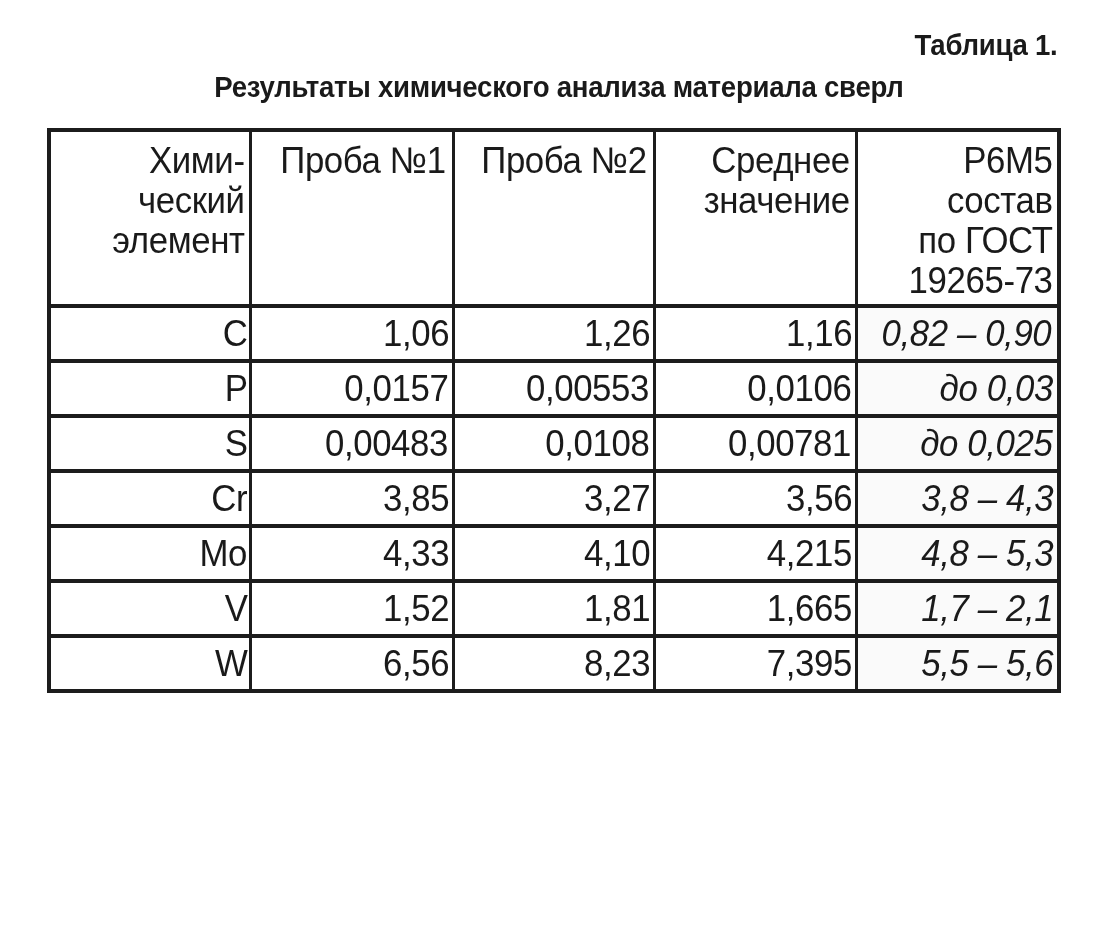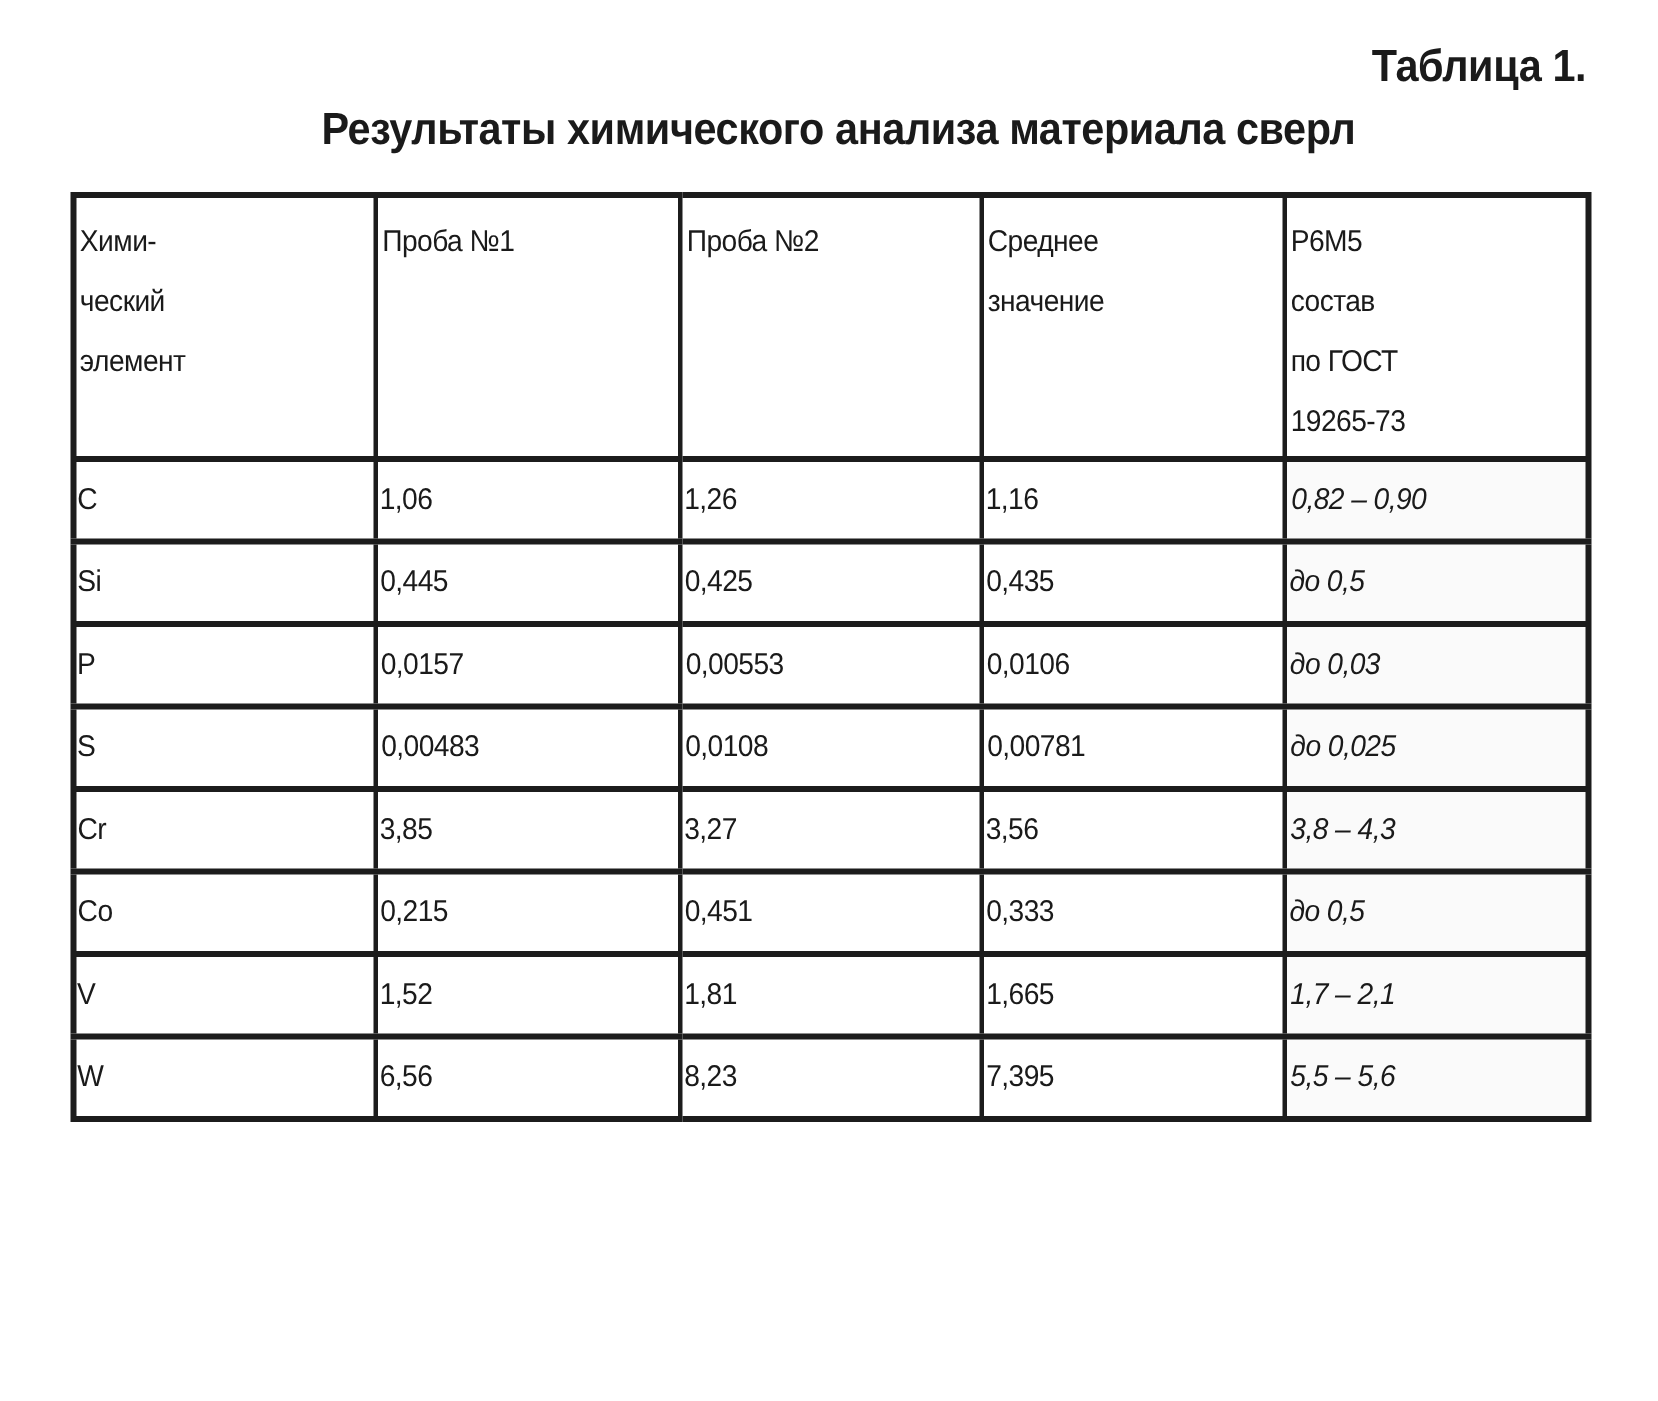--- a/index.html
+++ b/index.html
@@ -51,23 +51,23 @@
     table.analysis col.c1 { width: 203px; }
     table.analysis col.c2 { width: 201px; }
     table.analysis col.c3 { width: 202px; }
     table.analysis col.c4 { width: 203px; }
     table.analysis th,
     table.analysis td {
       border-left: 3px solid #1c1c1c;
       border-right: 3px solid #1c1c1c;
       border-top: 4px solid #1c1c1c;
       border-bottom: 4px solid #1c1c1c;
-      text-align: left;
+      text-align: right;
       font-weight: normal;
-      font-size: 20px;
+      font-size: 37px;
       padding: 0;
       letter-spacing: -0.4px;
     }
     table.analysis thead th {
       height: 176px;
       vertical-align: top;
       line-height: 40px;
       padding-top: 9px;
       box-sizing: border-box;
     }
@@ -117,27 +117,20 @@
   </thead>
   <tbody>
     <tr>
       <td><span class="cell-text">C</span></td>
       <td><span class="cell-text">1,06</span></td>
       <td><span class="cell-text">1,26</span></td>
       <td><span class="cell-text">1,16</span></td>
       <td class="gost"><span class="cell-text">0,82 – 0,90</span></td>
     </tr>
     <tr>
-      <td><span class="cell-text">Si</span></td>
-      <td><span class="cell-text">0,445</span></td>
-      <td><span class="cell-text">0,425</span></td>
-      <td><span class="cell-text">0,435</span></td>
-      <td class="gost"><span class="cell-text">до 0,5</span></td>
-    </tr>
-    <tr>
       <td><span class="cell-text">P</span></td>
       <td><span class="cell-text">0,0157</span></td>
       <td><span class="cell-text">0,00553</span></td>
       <td><span class="cell-text">0,0106</span></td>
       <td class="gost"><span class="cell-text">до 0,03</span></td>
     </tr>
     <tr>
       <td><span class="cell-text">S</span></td>
       <td><span class="cell-text">0,00483</span></td>
       <td><span class="cell-text">0,0108</span></td>
@@ -145,25 +138,25 @@
       <td class="gost"><span class="cell-text">до 0,025</span></td>
     </tr>
     <tr>
       <td><span class="cell-text">Cr</span></td>
       <td><span class="cell-text">3,85</span></td>
       <td><span class="cell-text">3,27</span></td>
       <td><span class="cell-text">3,56</span></td>
       <td class="gost"><span class="cell-text">3,8 – 4,3</span></td>
     </tr>
     <tr>
-      <td><span class="cell-text">Co</span></td>
-      <td><span class="cell-text">0,215</span></td>
-      <td><span class="cell-text">0,451</span></td>
-      <td><span class="cell-text">0,333</span></td>
-      <td class="gost"><span class="cell-text">до 0,5</span></td>
+      <td><span class="cell-text">Mo</span></td>
+      <td><span class="cell-text">4,33</span></td>
+      <td><span class="cell-text">4,10</span></td>
+      <td><span class="cell-text">4,215</span></td>
+      <td class="gost"><span class="cell-text">4,8 – 5,3</span></td>
     </tr>
     <tr>
       <td><span class="cell-text">V</span></td>
       <td><span class="cell-text">1,52</span></td>
       <td><span class="cell-text">1,81</span></td>
       <td><span class="cell-text">1,665</span></td>
       <td class="gost"><span class="cell-text">1,7 – 2,1</span></td>
     </tr>
     <tr>
       <td><span class="cell-text">W</span></td>

